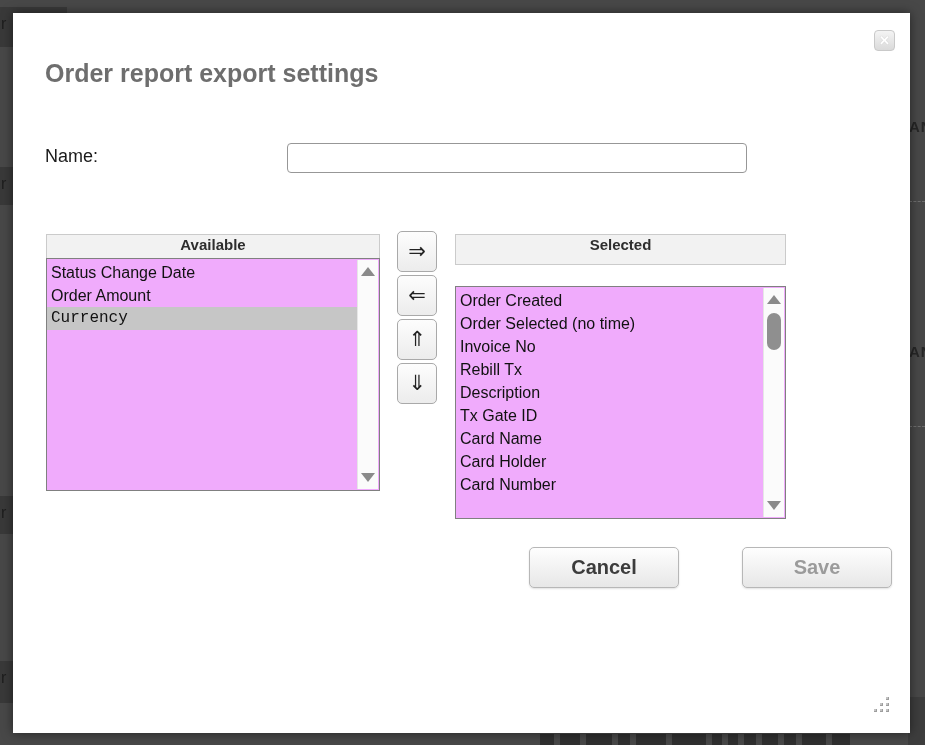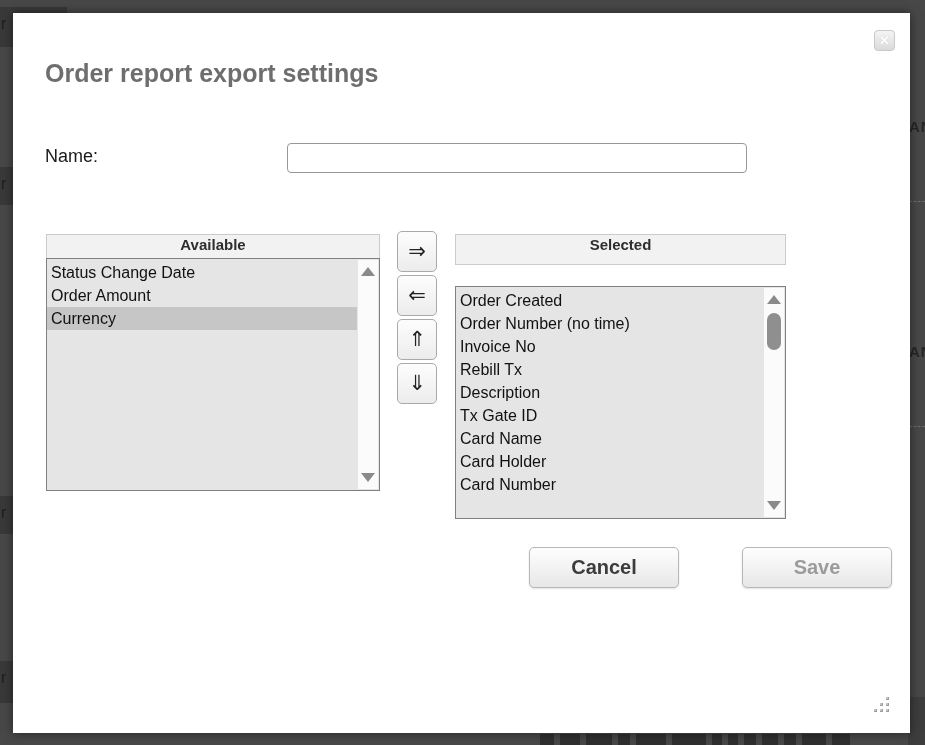--- a/index.html
+++ b/index.html
@@ -100,35 +100,35 @@
     text-align: center;
     font-size: 15px; font-weight: bold;
     color: #2e2e2e; line-height: 20px;
   }
   .avail-header { left: 33px; top: 221px; width: 334px; }
   .sel-header   { left: 442px; top: 221px; width: 331px; }
 
   .listbox {
     position: absolute;
     top: 245px; height: 233px;
-    background: #e5e5e5;
+    background: #f0abfc;
     border: 1px solid #808080;
   }
   .avail-list { left: 33px; width: 334px; }
   .sel-list   { left: 442px; width: 331px; margin-top: 28px; }
 
   .items { position: absolute; left: 0; top: 2px; right: 22px; }
   .list-item {
     height: 23px; line-height: 23px;
     font-size: 16px; color: #111;
     padding-left: 4px;
     white-space: nowrap; overflow: hidden;
     cursor: default;
   }
-  .list-item.selected { background: #c6c6c6; }
+  .list-item.selected { background: #c6c6c6; font-family: Liberation Mono, monospace; }
 
   .scrollbar {
     position: absolute;
     top: 1px; right: 1px; bottom: 1px;
     width: 21px;
     background: #fbfbfb;
     border-left: 1px solid #e6e6e6;
   }
   .tri-up, .tri-down {
     position: absolute; left: 50%;
@@ -253,21 +253,21 @@
 
     <div class="xfer-btn xfer-right">⇒</div>
     <div class="xfer-btn xfer-left">⇐</div>
     <div class="xfer-btn xfer-up">⇑</div>
     <div class="xfer-btn xfer-down">⇓</div>
 
     <div class="list-header sel-header">Selected</div>
     <div class="listbox sel-list">
       <div class="items">
           <div class="list-item">Order Created</div>
-          <div class="list-item">Order Number (no time)</div>
+          <div class="list-item">Order Selected (no time)</div>
           <div class="list-item">Invoice No</div>
           <div class="list-item">Rebill Tx</div>
           <div class="list-item">Description</div>
           <div class="list-item">Tx Gate ID</div>
           <div class="list-item">Card Name</div>
           <div class="list-item">Card Holder</div>
           <div class="list-item">Card Number</div>
         </div>
       <div class="scrollbar">
         <div class="tri-up"></div>

